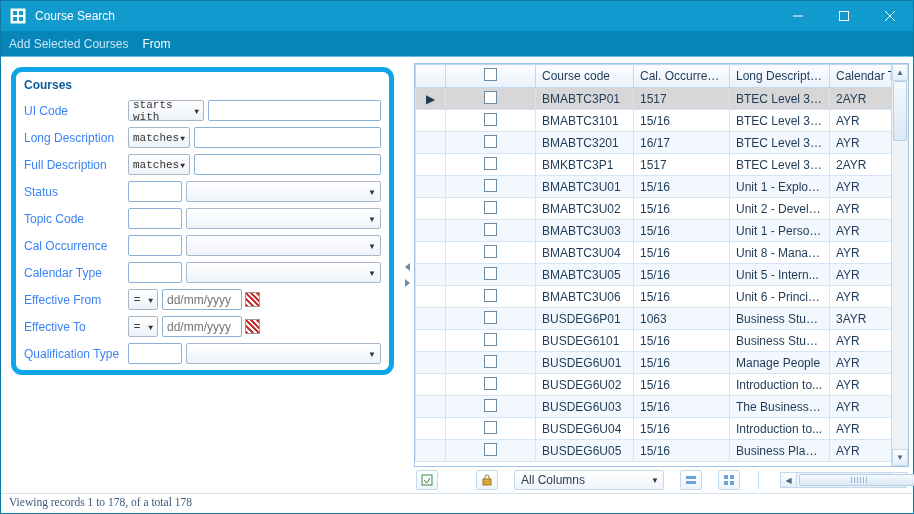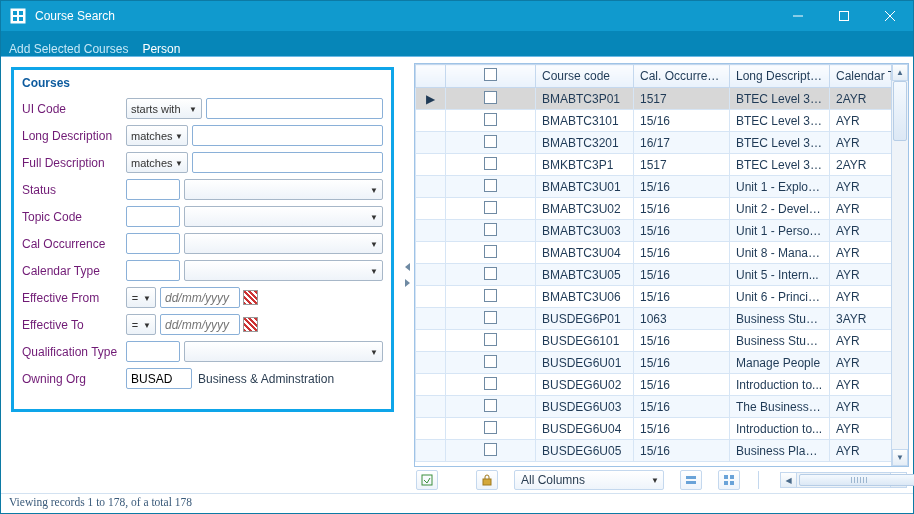--- a/index.html
+++ b/index.html
@@ -3,34 +3,34 @@
 <meta charset="utf-8">
 <style>
   * { box-sizing: border-box; }
   html, body { margin:0; padding:0; font-family: "Segoe UI", Tahoma, sans-serif; font-size:12px; color:#2b3e52; }
   .window { width:914px; height:514px; background:#fff; border:1px solid #0c7aa5; display:flex; flex-direction:column; }
   .titlebar { height:30px; background:#109ace; display:flex; align-items:center; color:#fff; }
   .titlebar .icon-box { width:22px; height:22px; margin:0 6px; display:flex; align-items:center; justify-content:center; }
   .titlebar .title { flex:0 0 auto; font-size:12px; }
   .titlebar .spacer { flex:1; }
   .tb-btn { width:46px; height:30px; display:flex; align-items:center; justify-content:center; color:#fff; }
-  .menubar { height:25px; background:#0686b8; display:flex; align-items:flex-end; padding:0 8px; gap:14px; color:#d8f0fb; font-size:12px; }
+  .menubar { height:25px; background:#0686b8; display:flex; align-items:center; padding:0 8px; gap:14px; color:#d8f0fb; font-size:12px; }
   .menubar .menu-item { color:#c5e8f7; cursor:default; }
   .menubar .menu-item.active { color:#fff; }
   .content { flex:1; display:flex; background:#fff; position:relative; border-top:1px solid #6bb9e6; }
   .left-panel { width:399px; padding:10px 6px 6px 10px; }
-  .filter-box { border:3px solid #0ea5e9; border-radius:0; padding:6px 8px 16px 8px; background:#fff; }
+  .filter-box { border:5px solid #0ea5e9; border-radius:11px; padding:6px 8px 2px 8px; background:#fff; }
   .filter-title { color:#0d5b9e; font-weight:600; margin-bottom:6px; font-size:12px; }
   .row { display:flex; align-items:center; height:25px; margin-bottom:2px; }
-  .row .label { width:104px; color:#701a75; font-size:12px; }
-  .sel-small { height:21px; border:1px solid #a7b7c8; background:linear-gradient(#fff,#ecf2f8); font-size:11px; padding:0 16px 0 4px; border-radius:2px; position:relative; display:inline-flex; align-items:center; min-width:30px; color:#333; }
+  .row .label { width:104px; color:#3b82f6; font-size:12px; }
+  .sel-small { height:21px; border:1px solid #a7b7c8; background:linear-gradient(#fff,#ecf2f8); font-size:11px; padding:0 16px 0 4px; border-radius:2px; position:relative; display:inline-flex; align-items:center; min-width:30px; color:#333;font-family:Liberation Mono, monospace; }
   .sel-small .arrow { position:absolute; right:4px; top:50%; transform:translateY(-50%); font-size:8px; color:#333; }
   .txt { height:21px; border:1px solid #8ab0d8; border-radius:2px; background:#fff; font-size:12px; padding:0 4px; }
   .txt.w60 { width:54px; }
-  .txt.placeholder { color:#3b82f6; font-style:italic; }
+  .txt.placeholder { color:#3b82f6; }
   .combo { height:21px; border:1px solid #a7b7c8; background:linear-gradient(#fff,#eef3f9); border-radius:2px; position:relative; flex:1; min-width:80px; }
   .combo .arrow { position:absolute; right:4px; top:50%; transform:translateY(-50%); font-size:8px; color:#333; }
   .gap4 { width:4px; }
   .dateicon { width:15px; height:15px; background: repeating-linear-gradient(45deg,#c33,#c33 2px,#fff 2px,#fff 4px); border:1px solid #999; margin-left:3px; }
   .side-text { margin-left:6px; color:#2b3e52; font-size:12px; }
 
   .splitter { width:14px; display:flex; align-items:center; justify-content:center; }
   .splitter .grip { width:7px; height:24px; display:flex; flex-direction:column; justify-content:space-between; align-items:center;}
   .grip span { width:0;height:0;border-top:4px solid transparent;border-bottom:4px solid transparent;}
   .grip .l { border-right:5px solid #6f8aa3; }
@@ -95,21 +95,21 @@
     <div class="tb-btn">
         <svg width="10" height="10">
           <line x1="0" y1="0" x2="10" y2="10" stroke="#fff"></line>
           <line x1="10" y1="0" x2="0" y2="10" stroke="#fff"></line>
         </svg>
       </div>
   </div>
 
   <div class="menubar">
     <span class="menu-item">Add Selected Courses</span>
-    <span class="menu-item active">Person</span>
+    <span class="menu-item active">From</span>
   </div>
 
   <div class="content">
 
     <div class="left-panel">
       <div class="filter-box">
         <div class="filter-title">Courses</div>
 
         <div class="row">
           <div class="label">UI Code</div>
@@ -201,25 +201,20 @@
 
         <div class="row">
           <div class="label">Qualification Type</div>
           <input class="txt w60" style="">
           <div class="gap4"></div>
           <div class="combo">
               <span class="arrow">▼</span>
             </div>
         </div>
 
-        <div class="row">
-          <div class="label">Owning Org</div>
-          <input class="txt" style="width: 66px;" value="BUSAD">
-          <span class="side-text">Business &amp; Adminstration</span>
-        </div>
 
       </div>
     </div>
 
     <div class="splitter">
       <div class="grip">
           <span class="l"></span>
           <span class="r"></span>
         </div>
     </div>

